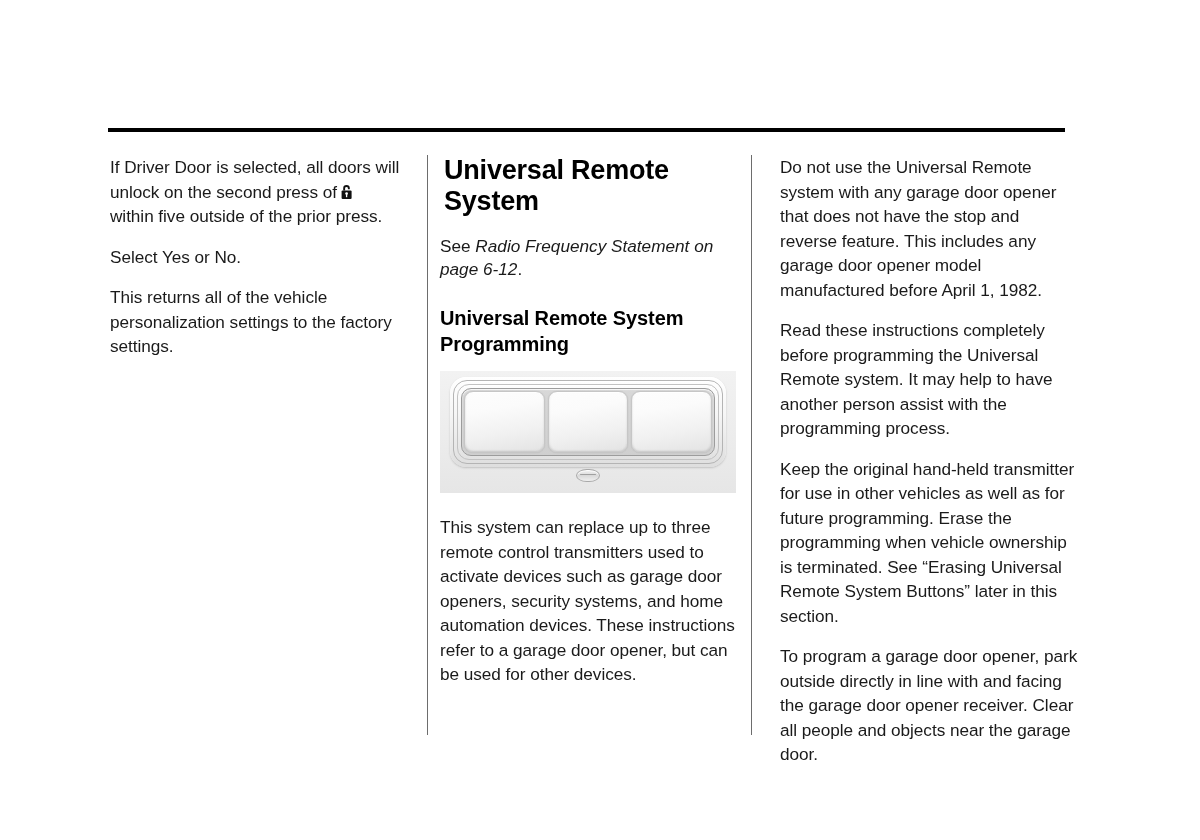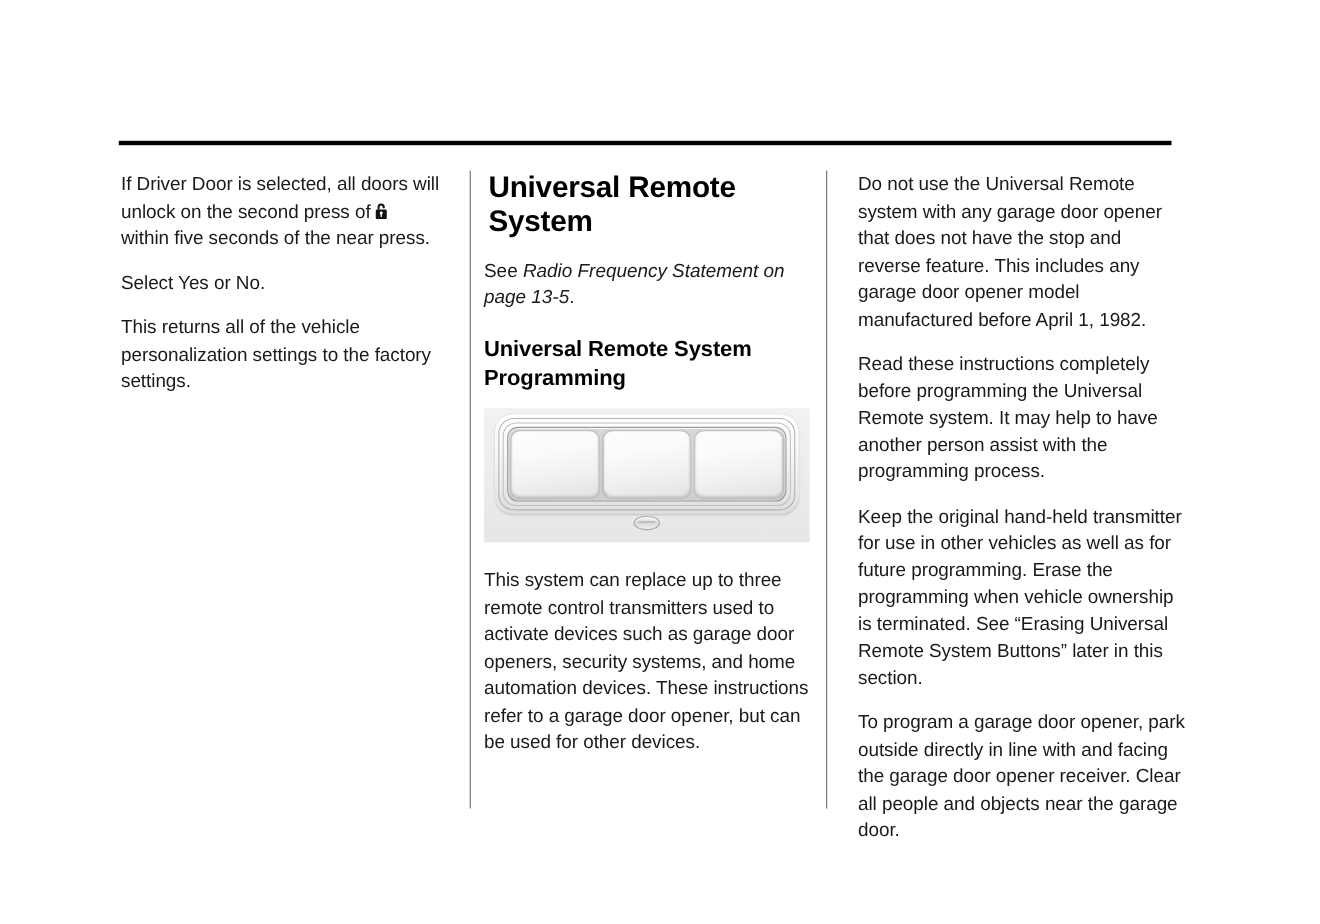--- a/index.html
+++ b/index.html
@@ -226,33 +226,33 @@
   <div class="divider divider-1"></div>
   <div class="divider divider-2"></div>
 
   <div class="col col-1">
 
     <p class="body"><span>If Driver Door is selected, all doors will unlock on the second press of</span><span class="lock-icon"><svg width="15" height="17" viewBox="0 0 15 17" aria-hidden="true">
             <path d="M4.2 6.4 V4.3 a3.3 3.3 0 0 1 6.6 0 v1.0 h-1.9 v-1.0 a1.4 1.4 0 0 0 -2.8 0 v2.1 z" fill="#111"></path>
             <rect x="2.6" y="6.4" width="10.0" height="8.6" rx="1.1" fill="#111"></rect>
             <circle cx="7.6" cy="9.6" r="1.35" fill="#ffffff"></circle>
             <rect x="6.95" y="10.2" width="1.3" height="3.0" fill="#ffffff"></rect>
-          </svg></span> <span>within five seconds of the near press.</span></p>
+          </svg></span> <span>within five outside of the prior press.</span></p>
 
 
     <p class="body">Select Yes or No.</p>
 
     <p class="body">This returns all of the vehicle personalization settings to the factory settings.</p>
   </div>
 
   <div class="col col-2">
 
     <h1 class="chapter">Universal Remote System</h1>
 
-    <p class="xref"><span>See </span><em>Radio Frequency Statement on page 13-5</em><span>.</span></p>
+    <p class="xref"><span>See </span><em>Radio Frequency Statement on page 6-12</em><span>.</span></p>
 
     <h2 class="section">Universal Remote System Programming</h2>
 
     <div class="figure">
       <div class="figure-inner">
         <div class="ring-a"></div>
         <div class="ring-b"></div>
         <div class="ring-c"></div>
         <div class="btn-row">
           <div class="rc-button"></div>

